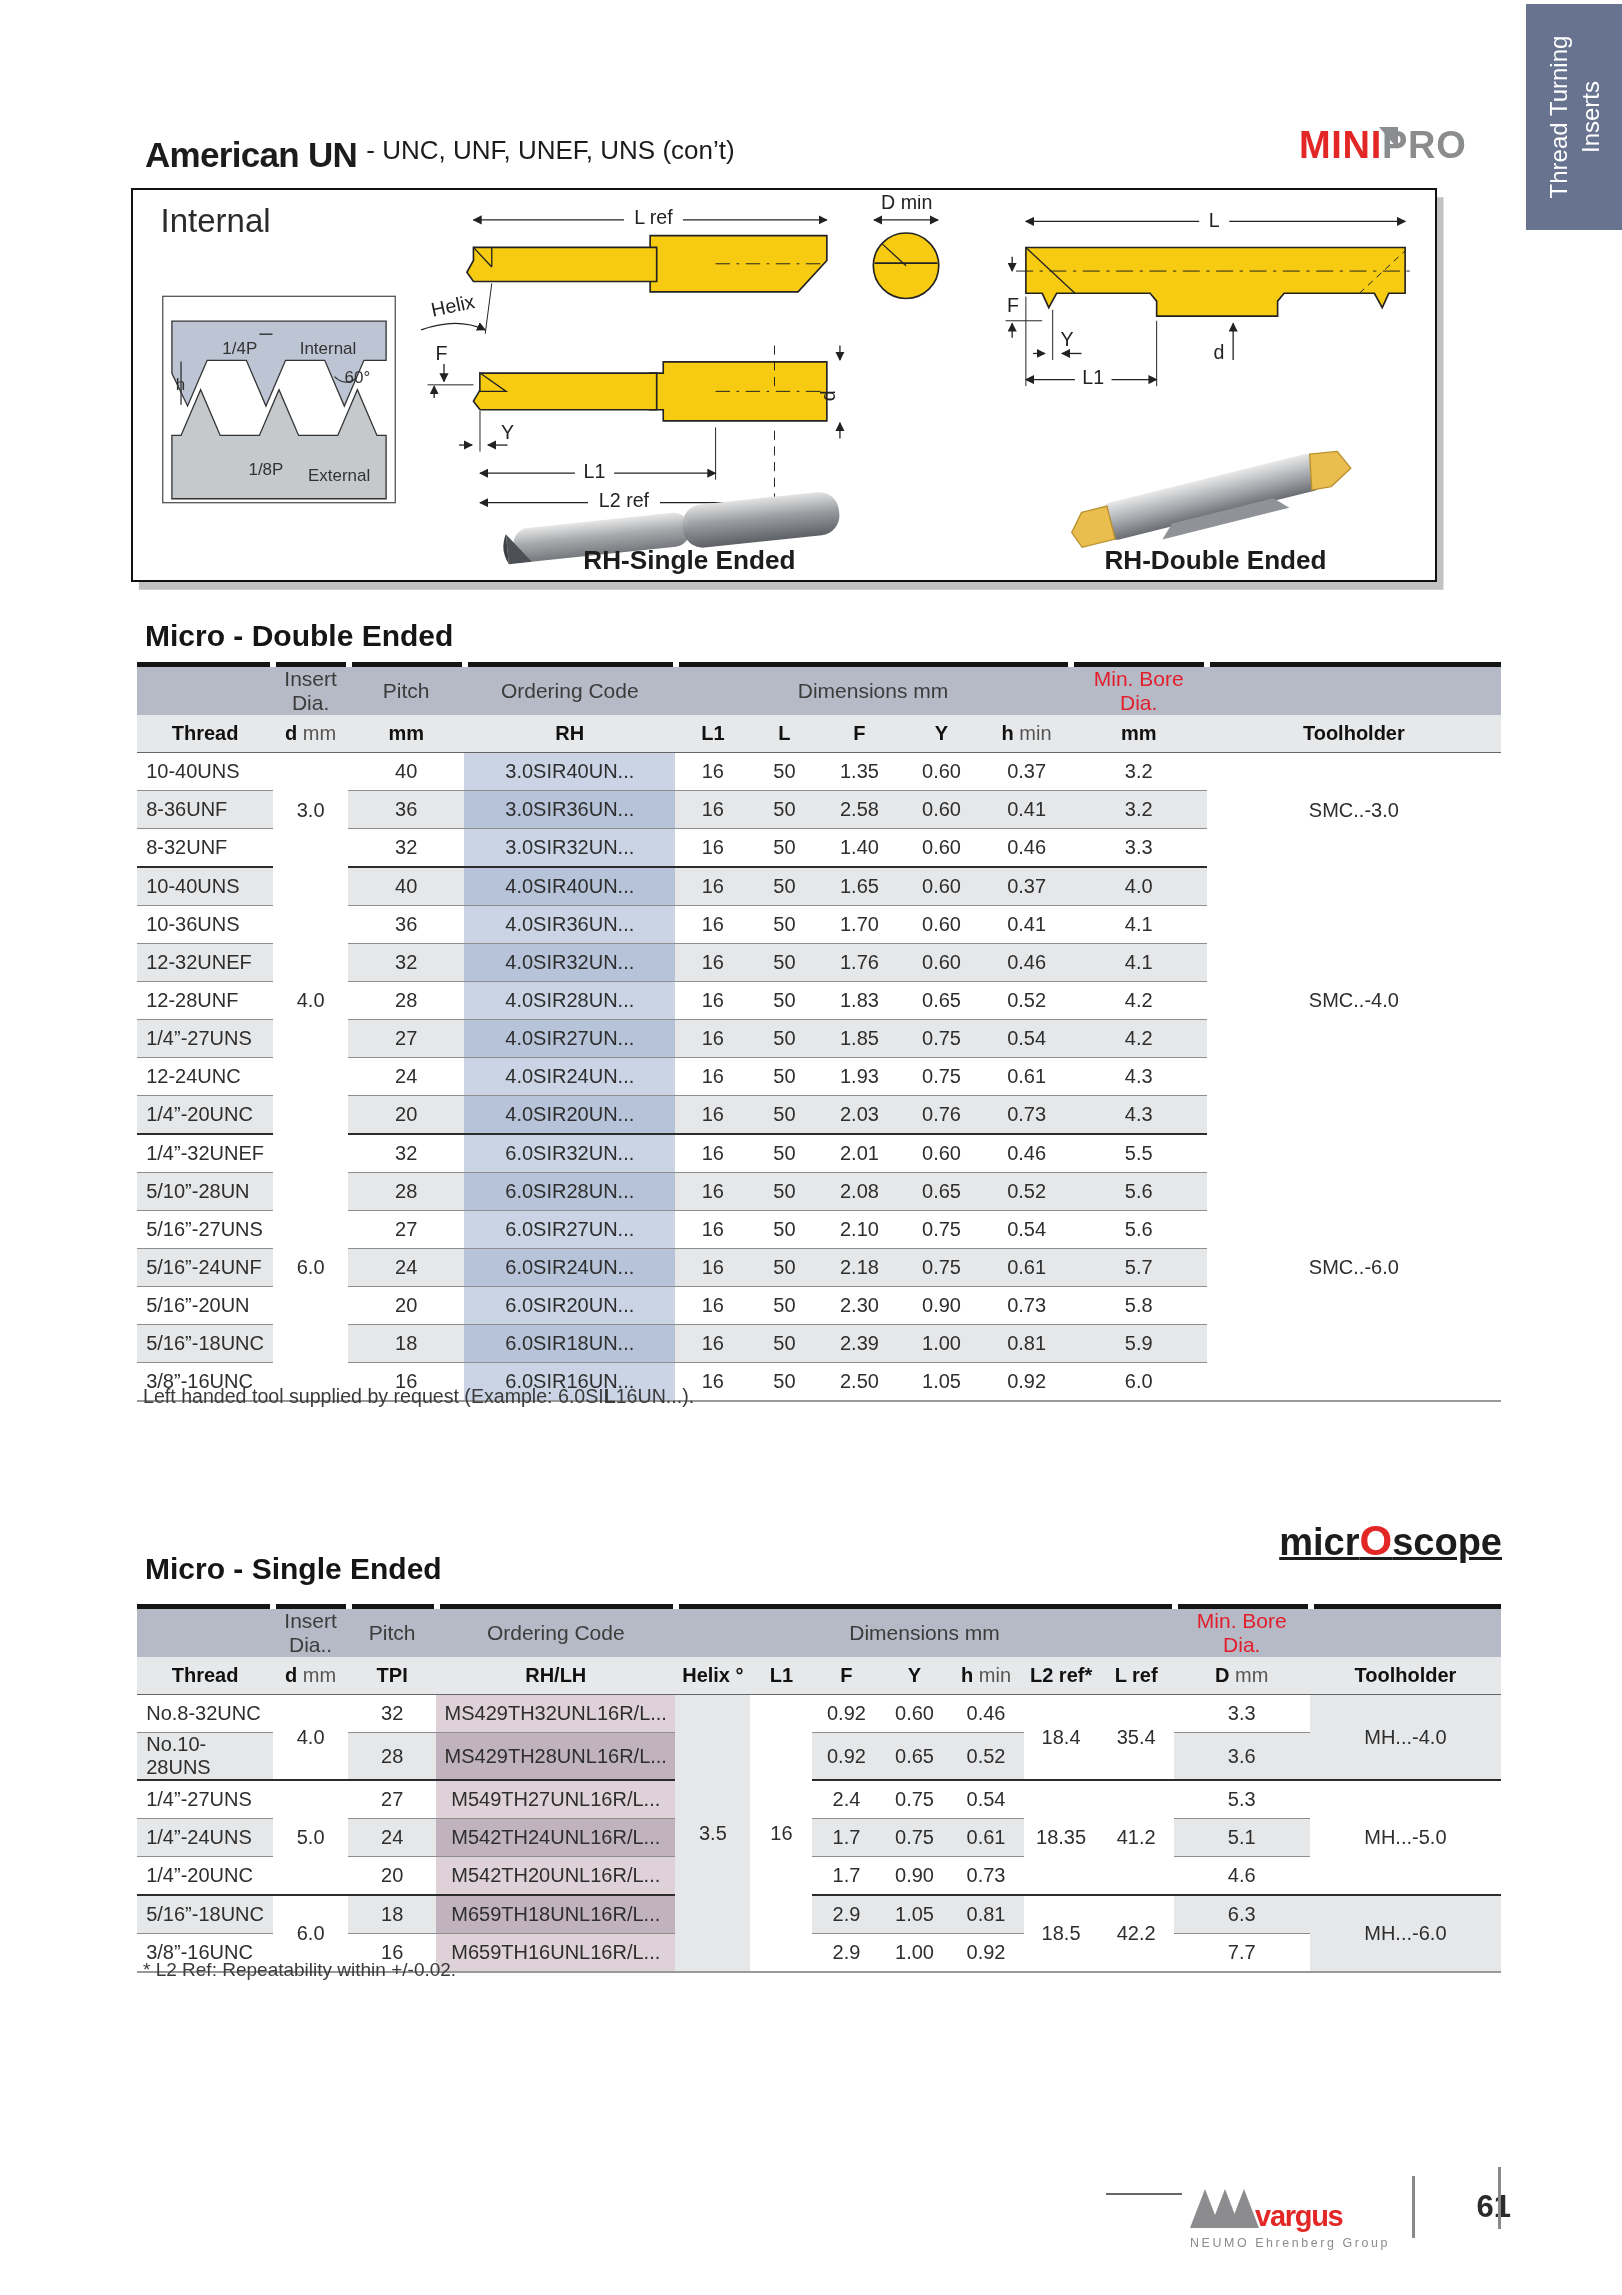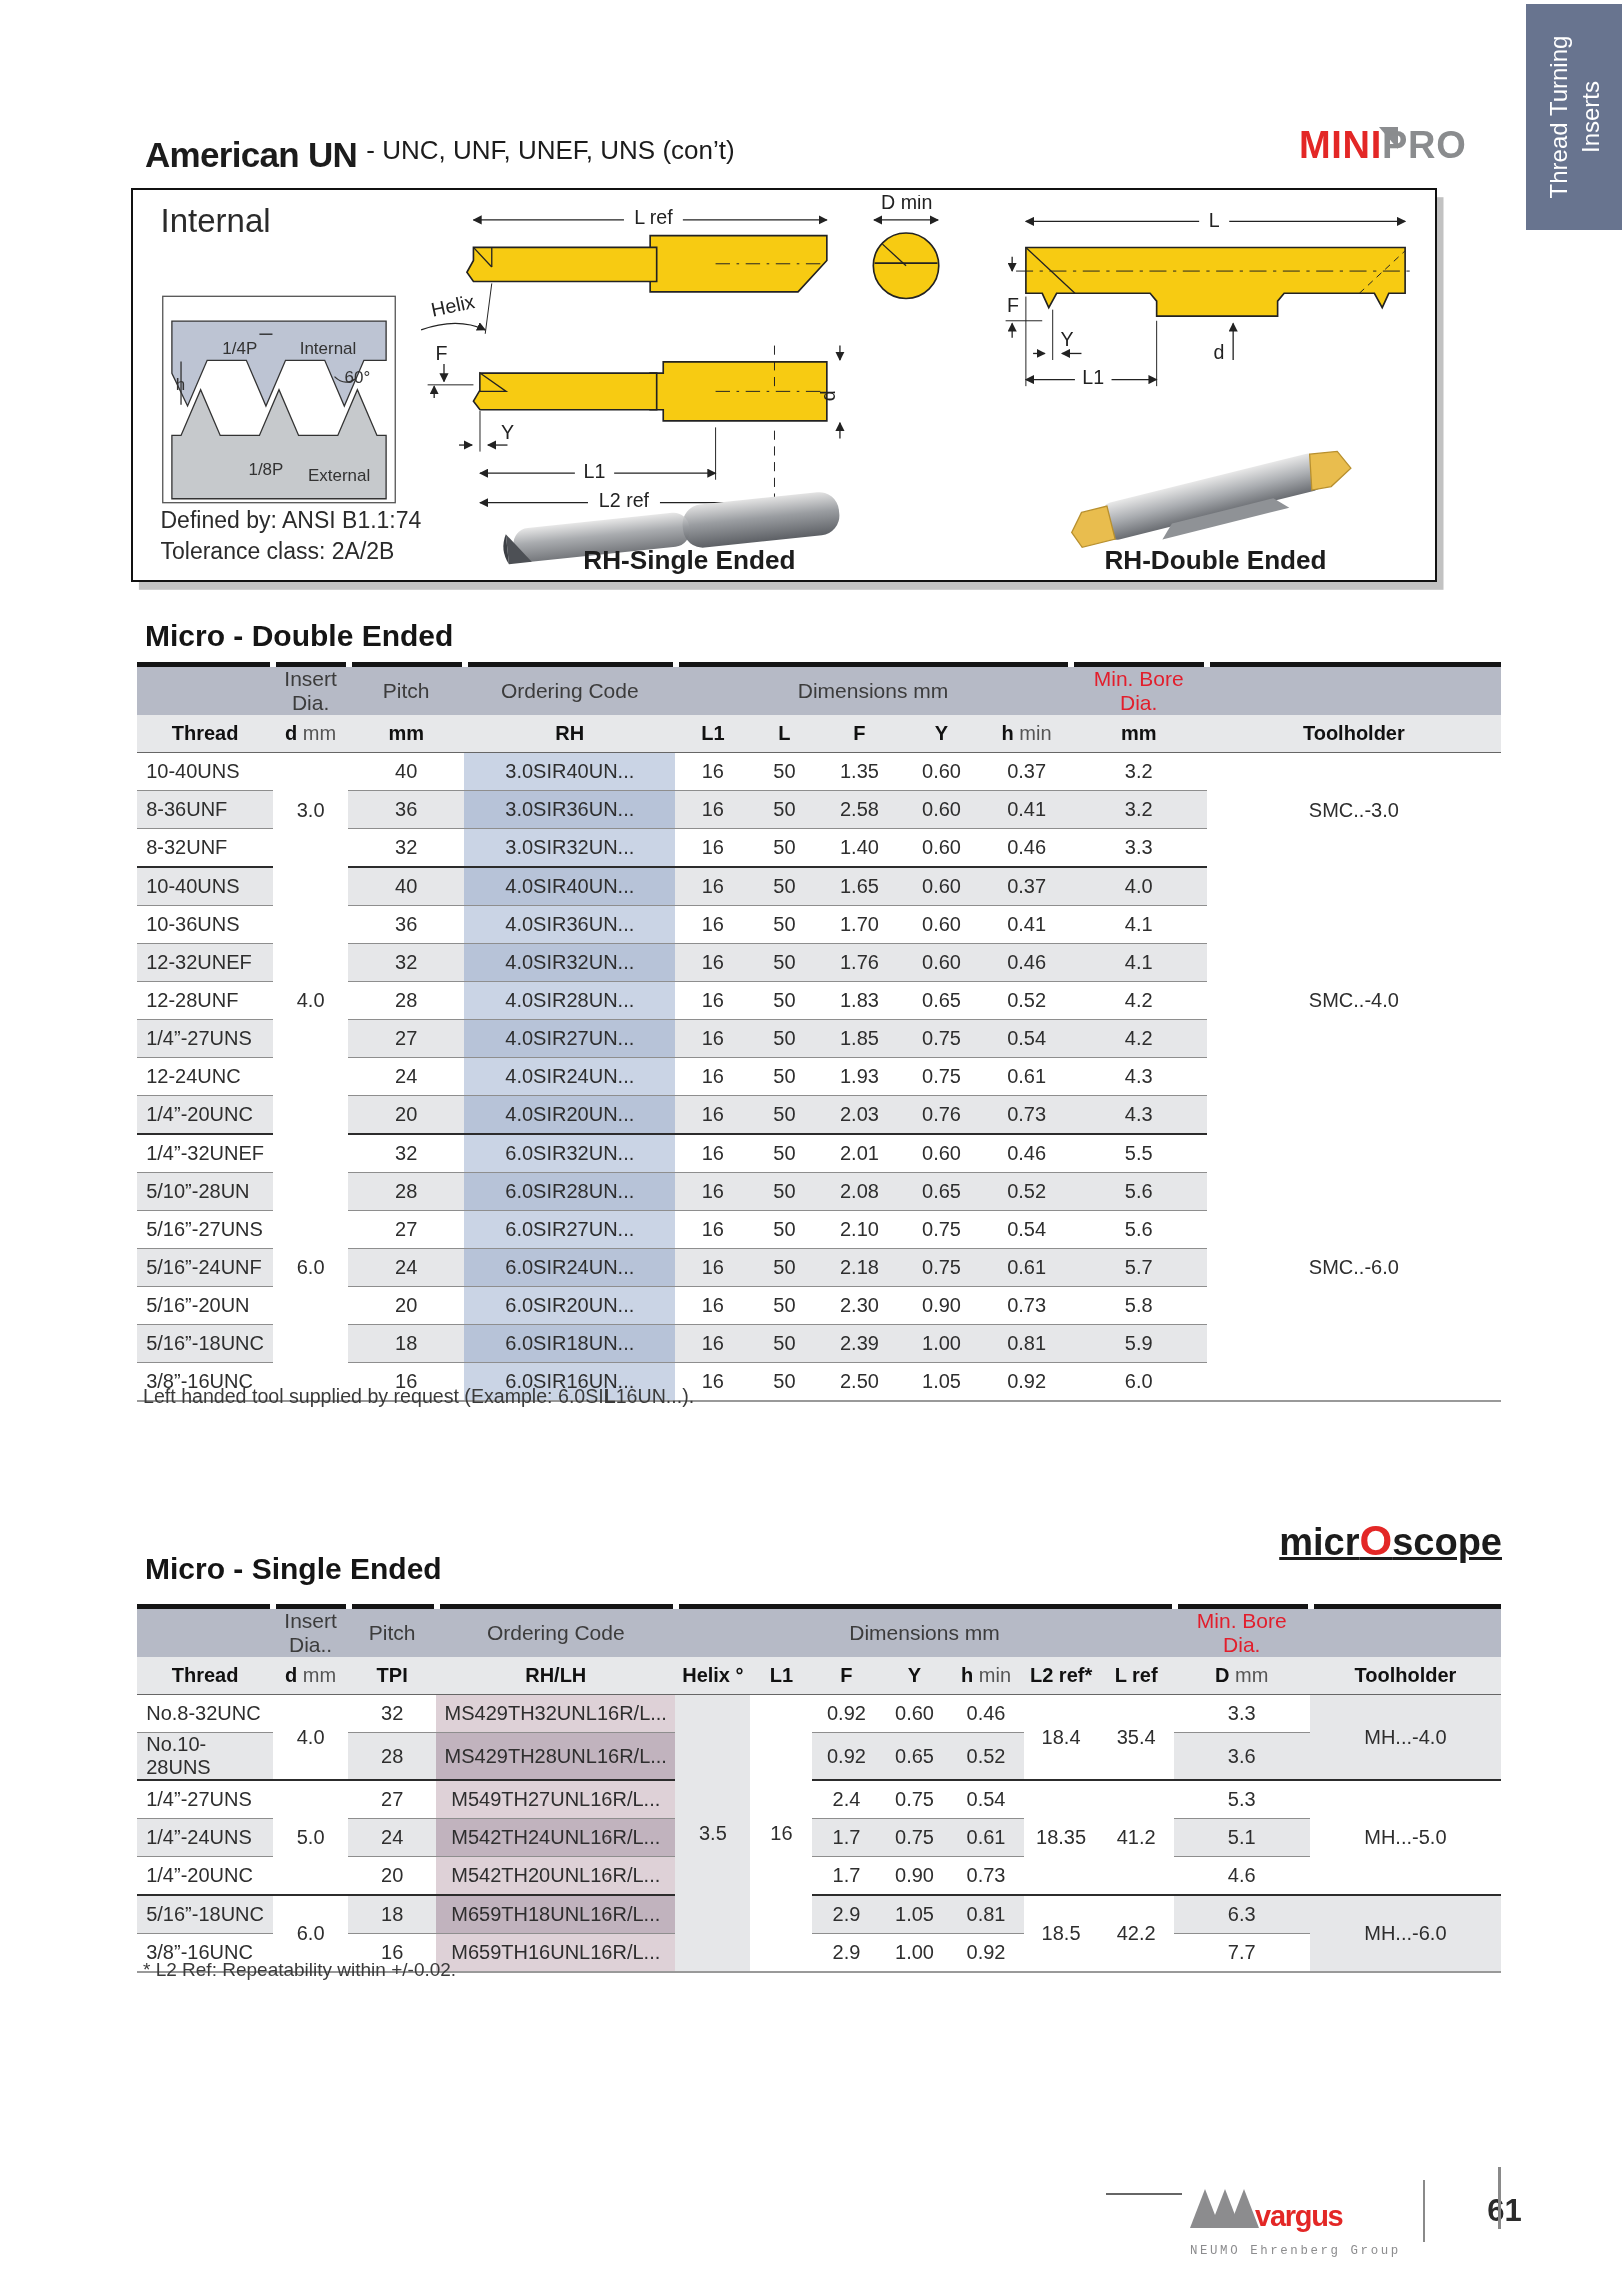--- a/index.html
+++ b/index.html
@@ -47,21 +47,21 @@
   .tbar i{position:absolute;top:0;bottom:0;width:5.9px;background:#fff;}
   .note{font-size:19.6px;color:#3a3a3a;}
   .footnote{font-size:19px;color:#3a3a3a;}
   
   .mscope{font-size:38px;font-weight:700;color:#1c1c1c;letter-spacing:0;}
   .mscope .o{color:#e32726;font-size:42px;}
   .vlogo{display:flex;align-items:flex-end;}
   .vtri{width:0;height:0;border-left:15.7px solid transparent;border-right:15.7px solid transparent;border-bottom:39px solid #8c8c8e;}
   .vtri+.vtri{margin-left:-10.5px;}
   .vname{font-size:29px;font-weight:700;color:#e32726;letter-spacing:-1.3px;line-height:.8;margin-left:-3.9px;margin-top:42px;}
-  .vsub{font-size:12.4px;color:#8c8c8e;letter-spacing:2.6px;margin-top:16px;font-family:Liberation Mono, monospace;}
+  .vsub{font-size:12.4px;color:#8c8c8e;letter-spacing:2.6px;margin-top:8px;}
   .vbar{width:2.6px;height:62px;background:#8a8a8a;}
   .pageno{font-size:31px;font-weight:700;color:#2b2b2b;margin-left:40px;}
   .fline{height:2px;background:#666;}
 </style>
 </head>
 <body>
 
 <div class="abs sidetab">
   <div class="txt">
     <span>Thread Turning</span>
@@ -88,24 +88,20 @@
     <text class="lbl" x="120" y="90" text-anchor="middle">1/4P</text>
     <text class="lbl" x="255" y="90" text-anchor="middle">Internal</text>
     <text class="lbl" x="300" y="135" text-anchor="middle">60°</text>
     <path d="M265,125 Q280,140 298,128" fill="none" stroke="#333" stroke-width="2"></path>
     <line x1="30" y1="102" x2="30" y2="168" stroke="#333" stroke-width="2"></line>
     <text class="lbl" x="22" y="145">h</text>
     <text class="lbl" x="160" y="275" text-anchor="middle">1/8P</text>
     <text class="lbl" x="272" y="285" text-anchor="middle">External</text>
   </svg>
 
-  <div class="abs defined" style="left:27.5px;top:315px;">
-    <div>Defined by: ANSI B1.1:74</div>
-    <div>Tolerance class: 2A/2B</div>
-  </div>
 
   <svg class="abs" style="left:275px;top:5.2px;" width="589" height="381" viewBox="0 0 900 582">
     <defs>
       <marker id="a1" viewBox="0 0 10 10" refX="9" refY="5" markerWidth="7" markerHeight="7" orient="auto-start-reverse">
           <path d="M0,0L10,5L0,10z" fill="#222"></path>
         </marker>
       <linearGradient id="g1" x1="0" y1="0" x2="0" y2="1">
         <stop offset="0" stop-color="#e3e3e3"></stop>
           <stop offset="0.45" stop-color="#9a9da1"></stop>
           <stop offset="1" stop-color="#5d6065"></stop>

